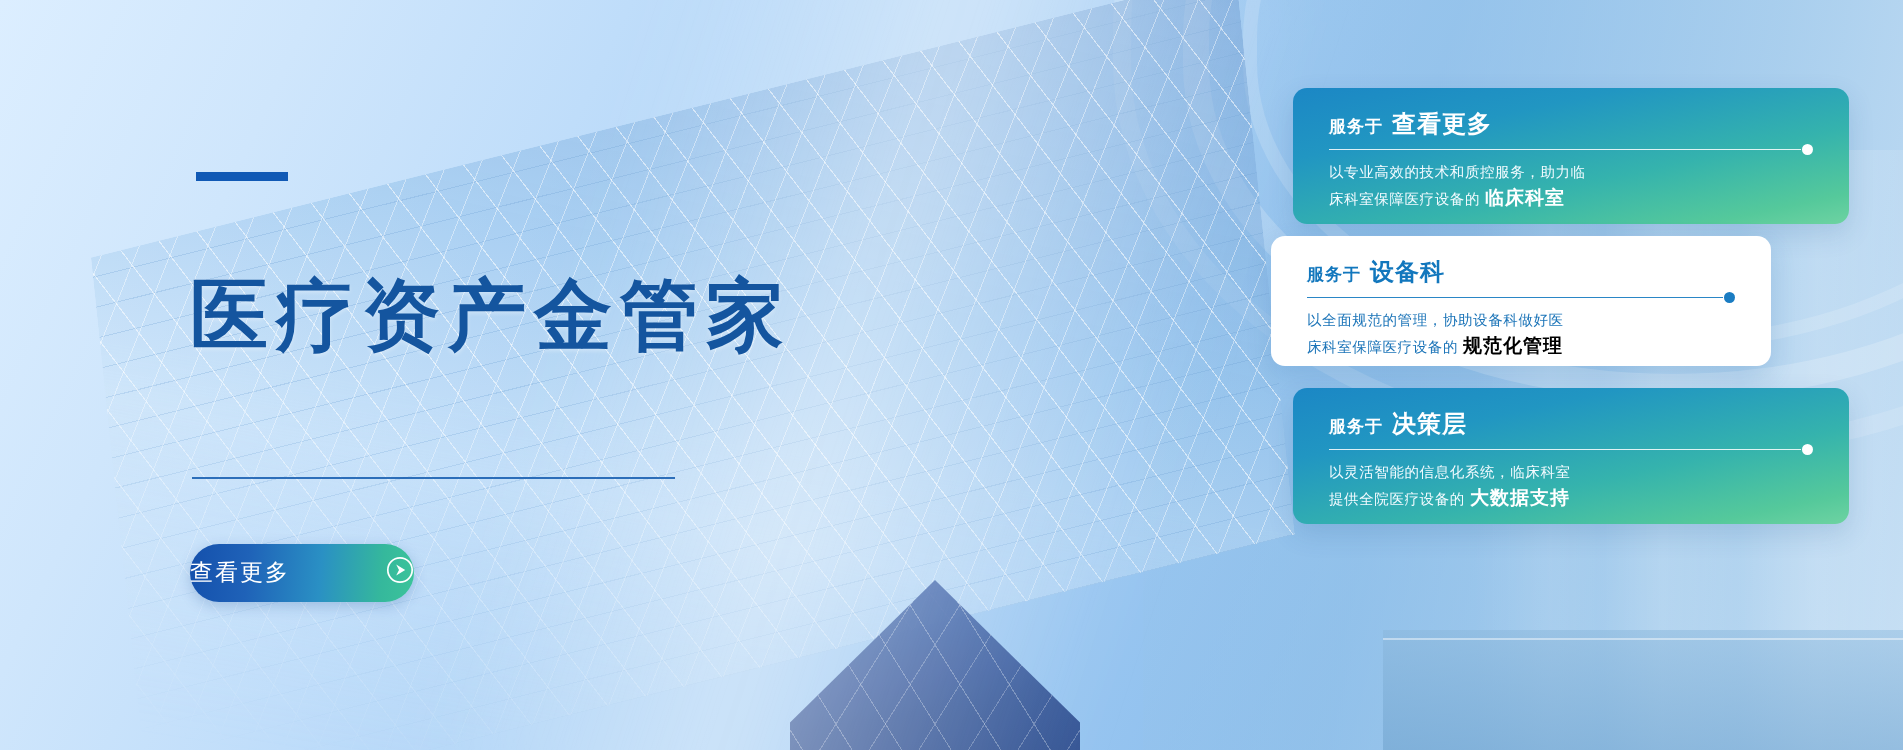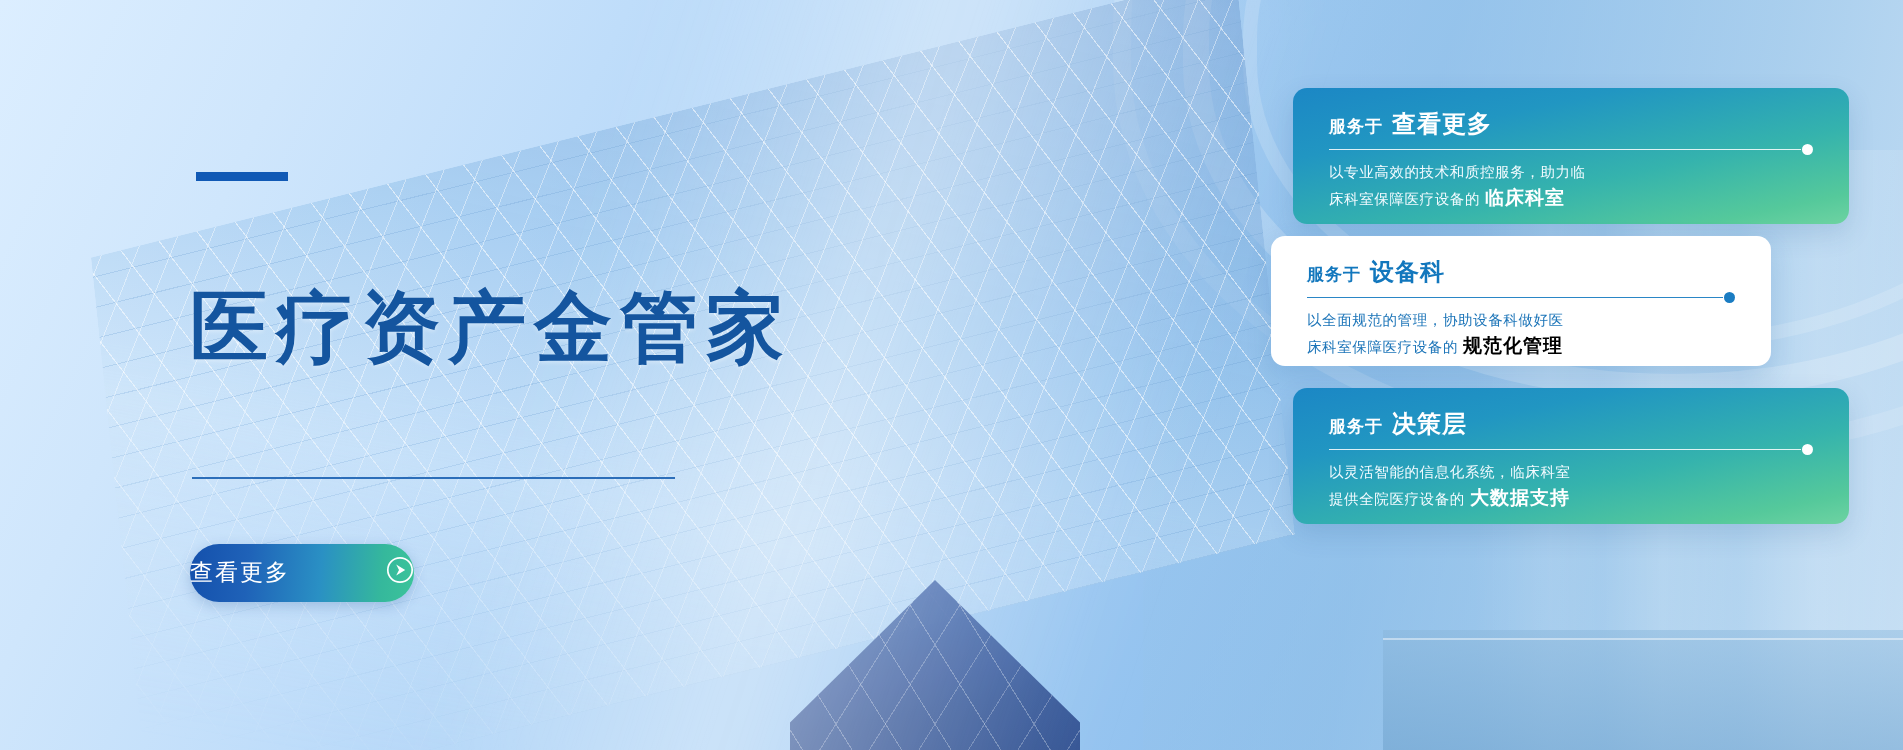--- a/index.html
+++ b/index.html
@@ -106,21 +106,21 @@
   .left-pane {
     position: absolute; left: 0; top: 0;
     width: 760px; height: 750px;
   }
   .accent-bar {
     position: absolute; left: 196px; top: 172px;
     width: 92px; height: 9px;
     background: #1059b5;
   }
   .hero-title {
-    position: absolute; left: 190px; top: 284px;
+    position: absolute; left: 190px; top: 272px;
     font-size: 78px;
     font-weight: bold;
     letter-spacing: 8px;
     color: #14559f;
     white-space: nowrap;
     line-height: 1.12;
     text-shadow: 0 2px 4px rgba(255,255,255,0.35);
   }
   .hero-divider {
     position: absolute; left: 192px; top: 477px;

